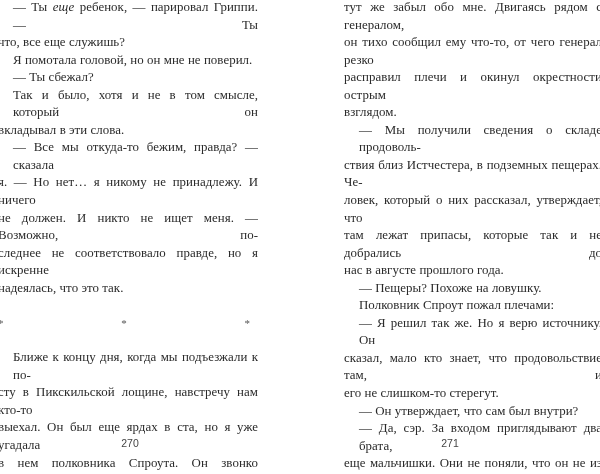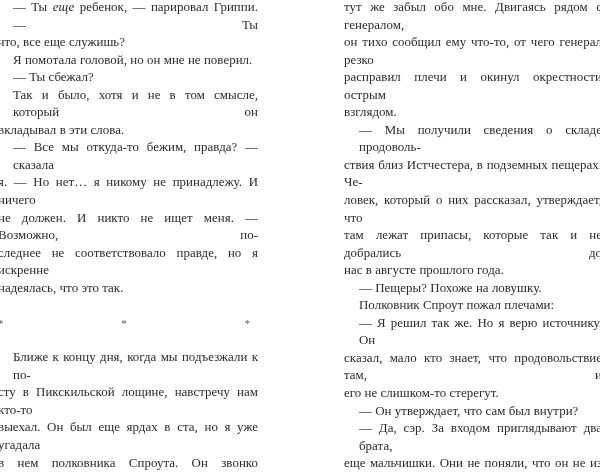--- a/index.html
+++ b/index.html
@@ -79,20 +79,21 @@
       <span class="line">я. — Но нет… я никому не принадлежу. И ничего</span>
       <span class="line">не должен. И никто не ищет меня. — Возможно, по-</span>
       <span class="line">следнее не соответствовало правде, но я искренне</span>
       <span class="line last">надеялась, что это так.</span>
       <span class="section-break line">* * *</span>
       <span class="line indent">Ближе к концу дня, когда мы подъезжали к по-</span>
       <span class="line">сту в Пикскильской лощине, навстречу нам кто-то</span>
       <span class="line">выехал. Он был еще ярдах в ста, но я уже угадала</span>
       <span class="line">в нем полковника Спроута. Он звонко приветство-</span>
     </div>
+  <div class="page-number">270</div>
 </div>
 
 <div class="page page-right">
   <div class="text-block" id="right-text">
       <span class="line">тут же забыл обо мне. Двигаясь рядом с генералом,</span>
       <span class="line">он тихо сообщил ему что-то, от чего генерал резко</span>
       <span class="line">расправил плечи и окинул окрестности острым</span>
       <span class="line last">взглядом.</span>
       <span class="line indent">— Мы получили сведения о складе продоволь-</span>
       <span class="line">ствия близ Истчестера, в подземных пещерах. Че-</span>
@@ -101,13 +102,14 @@
       <span class="line last">нас в августе прошлого года.</span>
       <span class="line indent last">— Пещеры? Похоже на ловушку.</span>
       <span class="line indent last">Полковник Спроут пожал плечами:</span>
       <span class="line indent">— Я решил так же. Но я верю источнику. Он</span>
       <span class="line">сказал, мало кто знает, что продовольствие там, и</span>
       <span class="line last">его не слишком-то стерегут.</span>
       <span class="line indent last">— Он утверждает, что сам был внутри?</span>
       <span class="line indent">— Да, сэр. За входом приглядывают два брата,</span>
       <span class="line">еще мальчишки. Они не поняли, что он не из бан-</span>
     </div>
+  <div class="page-number">271</div>
 </div>
 
 </body></html>

